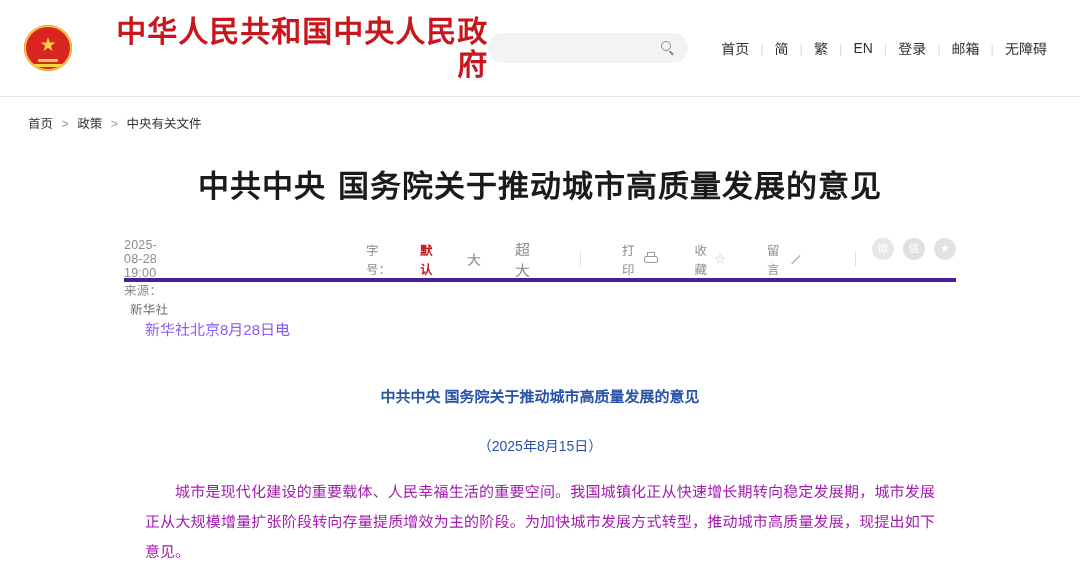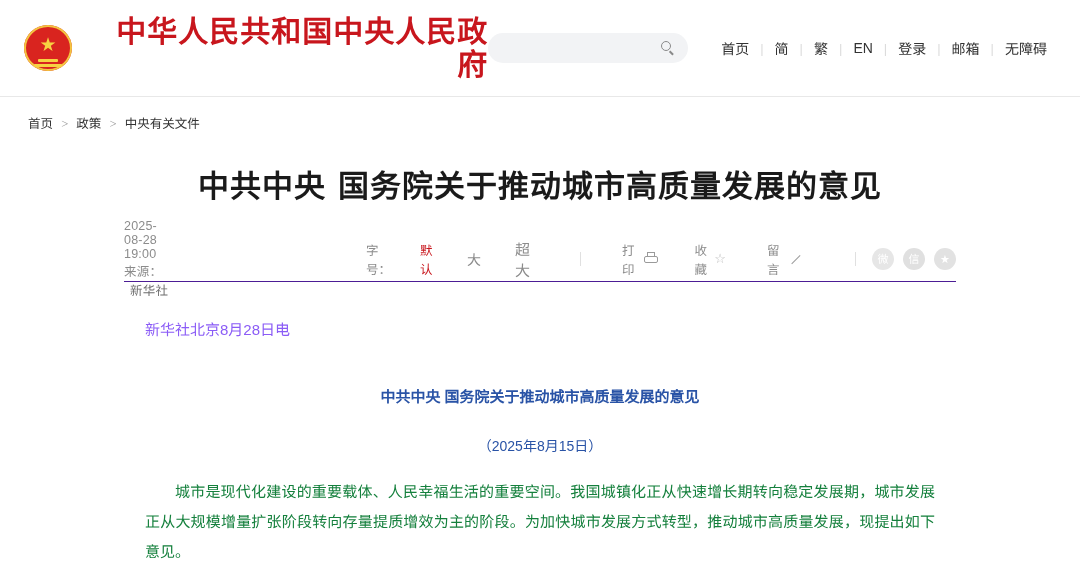--- a/index.html
+++ b/index.html
@@ -147,21 +147,20 @@
     height: 1px;
     background: #e8e8e8;
     margin: 0;
   }
 
   
   .breadcrumb {
     padding: 16px 0 0 28px;
     font-size: 12.5px;
     color: #333;
-    font-family: Liberation Serif, serif;
   }
   .breadcrumb a {
     color: #333;
     text-decoration: none;
   }
   .breadcrumb .arrow {
     color: #999;
     margin: 0 5px;
   }
 
@@ -177,38 +176,38 @@
     font-weight: bold;
     color: #1a1a1a;
     letter-spacing: 1px;
     line-height: 1.35;
     font-family: "DejaVu Sans", "Liberation Sans", sans-serif;
   }
   .meta-row {
     margin-top: 30px;
     height: 44px;
     display: flex;
-    align-items: center;
+    align-items: flex-start;
     font-size: 12.5px;
     color: #888;
-    border-bottom: 1px solid #4c1d95;
+    border-bottom: 4px solid #4c1d95;
     position: relative;
   }
   .meta-left { color: #8c8c8c; letter-spacing: 0.2px; }
   .meta-left .source-name { color: #6e6e6e; margin-left: 6px; }
   .meta-center {
     margin-left: 196px;
     display: flex;
     align-items: center;
     color: #8c8c8c;
     gap: 25px;
   }
   .fontsize-label { margin-right: 4px; }
   .fs-opt { margin-right: 9px; color: #8c8c8c; }
-  .fs-opt.active { color: #c8161d; font-weight: normal; }
+  .fs-opt.active { color: #c8161d; font-weight: bold; }
   .fs-opt.big { font-size: 14px; }
   .fs-opt.huge { font-size: 15px; }
   .vbar {
     width: 1px;
     height: 14px;
     background: #e0e0e0;
     margin: 0 16px;
   }
   .meta-action {
     display: flex;
@@ -291,21 +290,21 @@
   }
   .inner-date {
     text-align: center;
     color: #2953a6;
     font-size: 14px;
     margin-top: 24px;
     line-height: 1.8;
   }
   .para {
     font-size: 15px;
-    color: #15803d;
+    color: #a21caf;
     line-height: 2.0;
     text-indent: 2em;
     margin: 18px 0 0 0;
     text-align: justify;
   }
   .section-head {
     font-size: 15px;
     color: #1a1a1a;
     font-weight: bold;
     line-height: 2.0;

